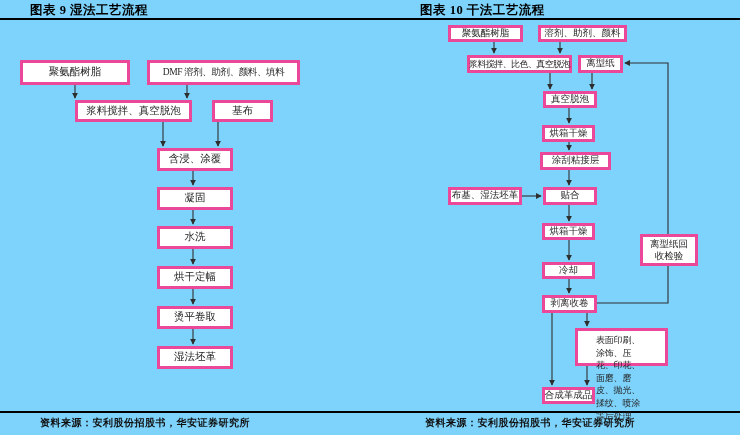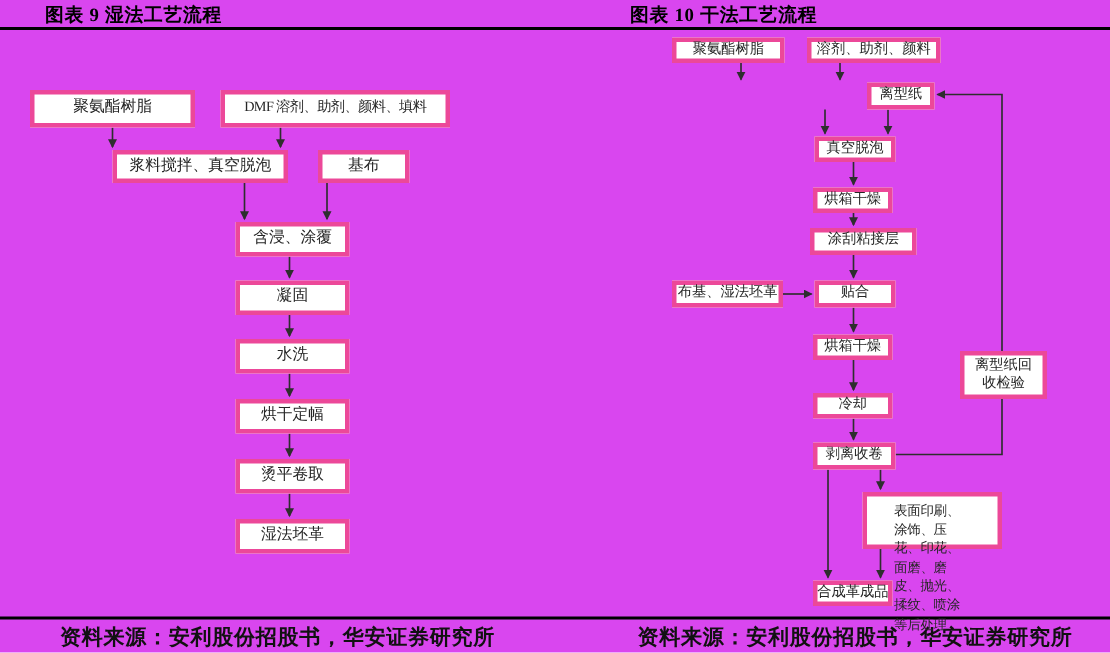--- a/index.html
+++ b/index.html
@@ -1,28 +1,28 @@
 <!DOCTYPE html>
 <html><head>
 <meta charset="utf-8">
 <style>
   html,body{margin:0;padding:0;background:#fff;}
   .page{
-    position:relative;width:740px;height:435px;background:#d946ef;overflow:hidden;
+    position:relative;width:740px;height:435px;background:#7dd3fc;overflow:hidden;
     font-family:"Liberation Serif","DejaVu Serif",serif;color:#1f1f1f;
   }
   .rule{position:absolute;left:0;width:740px;height:2px;background:#000;}
   .rule.top{top:18px;}
   .rule.bottom{top:411px;}
   .fig-title{
     position:absolute;top:2px;font-weight:bold;font-size:12.5px;color:#000;
     letter-spacing:0.5px;white-space:nowrap;
   }
   .src{
-    position:absolute;top:416px;font-weight:bold;font-size:14px;color:#111;
+    position:absolute;top:416px;font-weight:bold;font-size:10px;color:#111;
     white-space:nowrap;letter-spacing:0.5px;
   }
   .node{
     position:absolute;z-index:2;background:#fff;border:3px solid #ec4899;
     display:flex;align-items:center;justify-content:center;text-align:center;
     box-sizing:border-box;font-size:10.5px;line-height:1.2;white-space:nowrap;color:#262626;
   }
   .node.l-dmf{font-size:9.5px;letter-spacing:-0.4px;}
   .node.r{font-size:9.5px;}
   .node.r-mix{letter-spacing:-0.6px;font-size:9px;}
@@ -86,20 +86,21 @@
   <div class="node" style="left:212px;top:100px;width:61px;height:22px;">基布</div>
   <div class="node" style="left:157px;top:148px;width:76px;height:23px;">含浸、涂覆</div>
   <div class="node" style="left:157px;top:226px;width:76px;height:23px;">水洗</div>
   <div class="node" style="left:157px;top:187px;width:76px;height:23px;">凝固</div>
   <div class="node" style="left:157px;top:266px;width:76px;height:23px;">烘干定幅</div>
   <div class="node" style="left:157px;top:306px;width:76px;height:23px;">烫平卷取</div>
   <div class="node" style="left:157px;top:346px;width:76px;height:23px;">湿法坯革</div>
 
   <div class="node r" style="left:448px;top:25px;width:75px;height:17px;">聚氨酯树脂</div>
   <div class="node r" style="left:538px;top:25px;width:89px;height:17px;">溶剂、助剂、颜料</div>
+  <div class="node r r-mix" style="left:467px;top:55px;width:105px;height:18px;">浆料搅拌、比色、真空脱泡</div>
   <div class="node r" style="left:578px;top:55px;width:45px;height:18px;">离型纸</div>
   <div class="node r" style="left:543px;top:91px;width:54px;height:17px;">真空脱泡</div>
   <div class="node r" style="left:542px;top:125px;width:53px;height:17px;">烘箱干燥</div>
   <div class="node r" style="left:540px;top:152px;width:71px;height:18px;">涂刮粘接层</div>
   <div class="node r" style="left:448px;top:187px;width:74px;height:18px;">布基、湿法坯革</div>
   <div class="node r" style="left:543px;top:187px;width:54px;height:18px;">贴合</div>
   <div class="node r r-recycle" style="left:640px;top:188px;width:58px;height:32px;">离型纸回收检验</div>
   <div class="node r" style="left:542px;top:223px;width:53px;height:17px;">烘箱干燥</div>
   <div class="node r" style="left:542px;top:262px;width:53px;height:17px;">冷却</div>
   <div class="node r" style="left:542px;top:295px;width:55px;height:18px;">剥离收卷</div>

